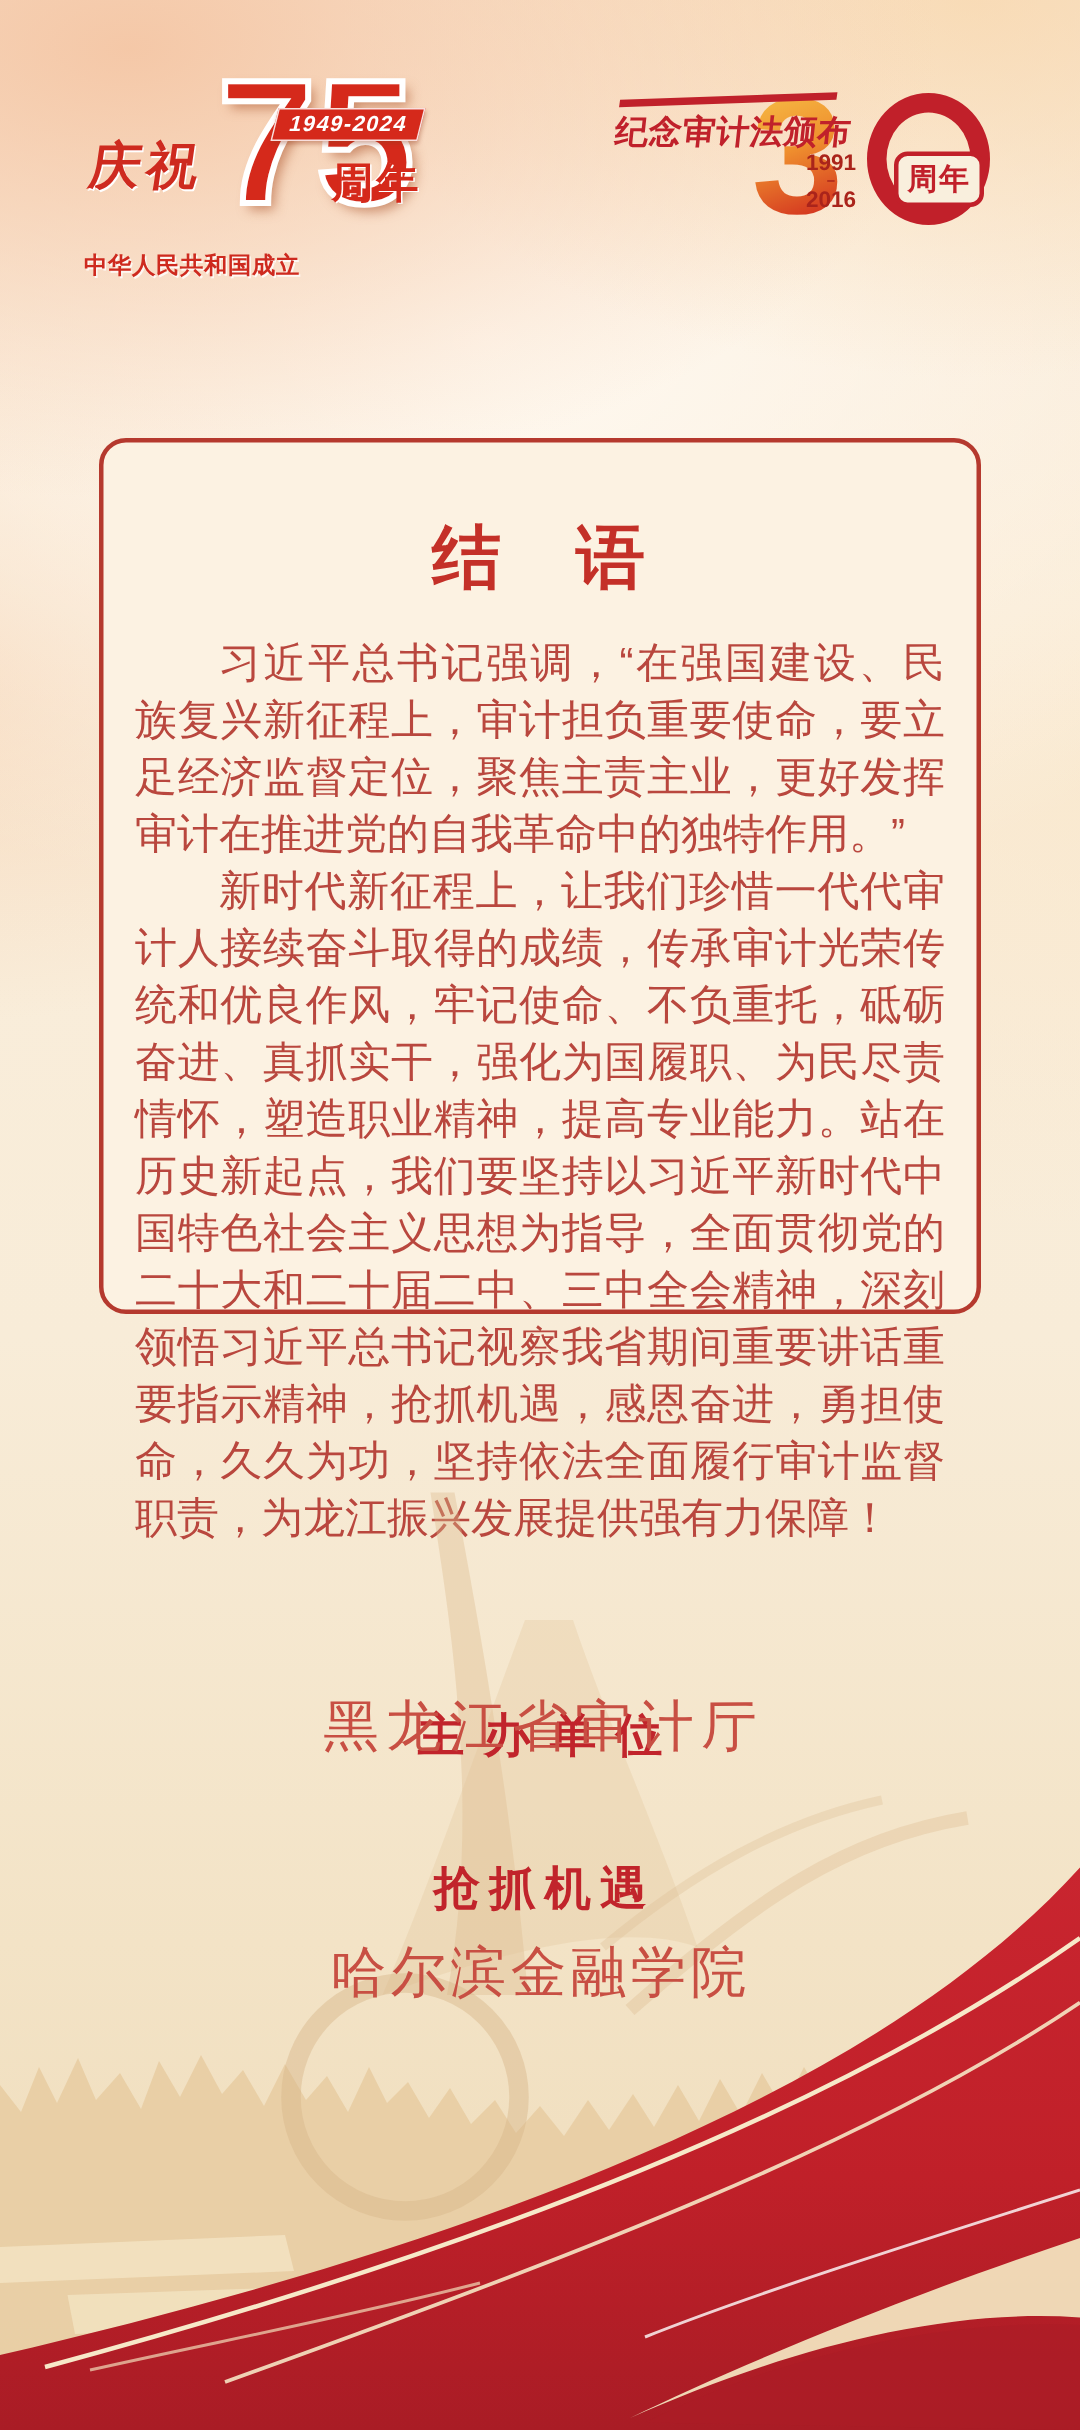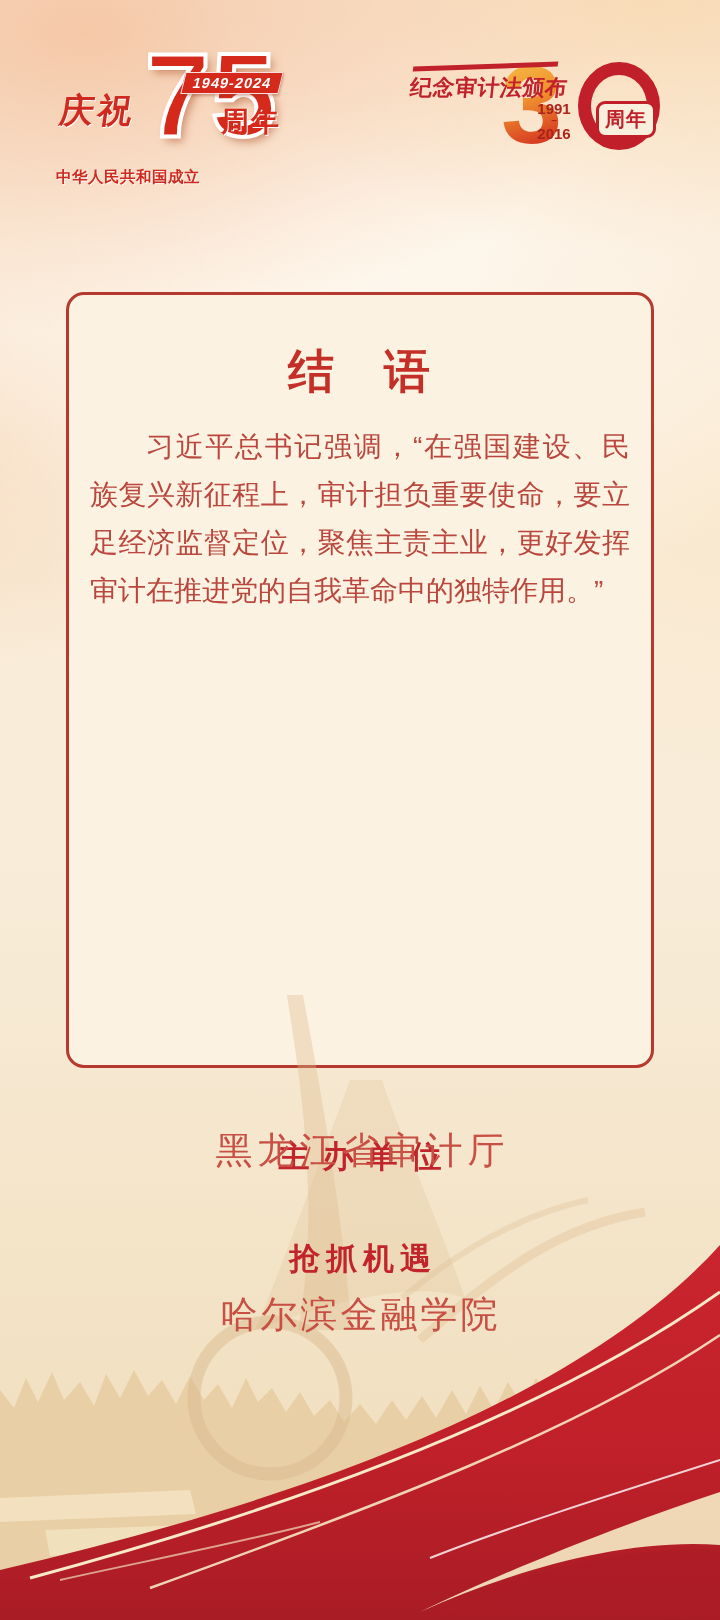--- a/index.html
+++ b/index.html
@@ -41,24 +41,24 @@
   }
   .r-zero{left:578px;top:62px;width:56px;height:62px;border:13px solid #c1202a;border-radius:50%;z-index:2;}
   .r-years{left:529px;top:100px;width:50px;text-align:center;font-size:15px;font-weight:700;
         color:#aa241b;line-height:1.15;z-index:3;}
   .r-years .dash{display:block;font-size:10px;line-height:.8;}
   .r-years span{display:block;}
   .r-zhoubox{left:596px;top:101px;border:3px solid #c1202a;border-radius:9px;background:#f9efdd;
         color:#c1202a;font-size:20px;font-weight:800;padding:2px 6px;letter-spacing:1px;z-index:4;}
 
   
-  .card{left:66px;top:292px;width:588px;height:776px;box-sizing:border-box;
+  .card{left:66px;top:292px;width:588px;height:584px;box-sizing:border-box;
         border:3px solid #b5392e;border-radius:18px;background:#fcf2e2;z-index:2;}
   .card-title{margin:46px 0 0;text-align:center;font-size:46px;font-weight:800;color:#c43028;letter-spacing:2px;}
-  .card-body{margin:20px 21px 0;font-size:28px;line-height:48px;color:#b9473e;
+  .card-body{margin:20px 21px 0;font-size:28px;line-height:38px;color:#b9473e;
         text-align:justify;font-weight:500;}
   .card-body p{margin:0;text-indent:2em;}
 
   
   .f-line{left:0;right:0;text-align:center;z-index:6;}
   .f-host-label{top:1136px;font-size:31px;font-weight:700;color:#c1242b;letter-spacing:13px;padding-left:13px;text-align:center;}
   .f-host-name{top:1126px;font-size:37px;font-weight:400;color:#c84f43;letter-spacing:5px;padding-left:5px;}
   .f-org-label{top:1238px;font-size:31px;font-weight:800;color:#c1242b;letter-spacing:6px;padding-left:6px;}
   .f-org-name{top:1290px;font-size:37px;font-weight:400;color:#c84f43;letter-spacing:3px;padding-left:1px;}
 
@@ -93,20 +93,21 @@
     <span>1991</span>
     <span class="dash">–</span>
     <span>2016</span>
   </div>
   <div class="abs r-zhoubox">周年</div>
 
   <div class="abs card">
     <h1 class="card-title">结　语</h1>
     <div class="card-body">
       <p>习近平总书记强调，“在强国建设、民族复兴新征程上，审计担负重要使命，要立足经济监督定位，聚焦主责主业，更好发挥审计在推进党的自我革命中的独特作用。”</p>
+      <p>新时代新征程上，让我们珍惜一代代审计人接续奋斗取得的成绩，传承审计光荣传统和优良作风，牢记使命、不负重托，砥砺奋进、真抓实干，强化为国履职、为民尽责情怀，塑造职业精神，提高专业能力。站在历史新起点，我们要坚持以习近平新时代中国特色社会主义思想为指导，全面贯彻党的二十大和二十届二中、三中全会精神，深刻领悟习近平总书记视察我省期间重要讲话重要指示精神，抢抓机遇，感恩奋进，勇担使命，久久为功，坚持依法全面履行审计监督职责，为龙江振兴发展提供强有力保障！</p>
     </div>
   </div>
 
   <svg class="abs decor-over" width="720" height="520" viewBox="0 0 720 520">
     <path d="M287,15 C298,90 322,220 298,350 L352,350 C340,210 316,85 303,15 Z" fill="#dcba8e" opacity="0.38"></path>
     <path d="M350,100 C320,180 285,280 255,350 C330,322 415,300 465,318 C438,240 402,160 382,100 Z" fill="#e2c298" opacity="0.3"></path>
     <circle cx="270" cy="418" r="76" fill="none" stroke="#d8b68a" stroke-width="13" opacity="0.45"></circle>
     <path d="M420,360 C505,285 565,245 645,232" fill="none" stroke="#dcba8e" stroke-width="9" opacity="0.35"></path>
     <path d="M402,318 C462,268 522,234 588,220" fill="none" stroke="#dcba8e" stroke-width="6" opacity="0.3"></path>
   </svg>

